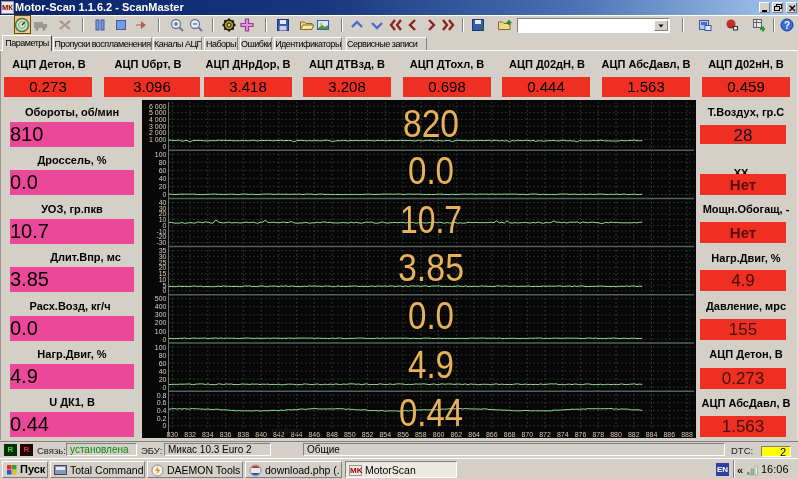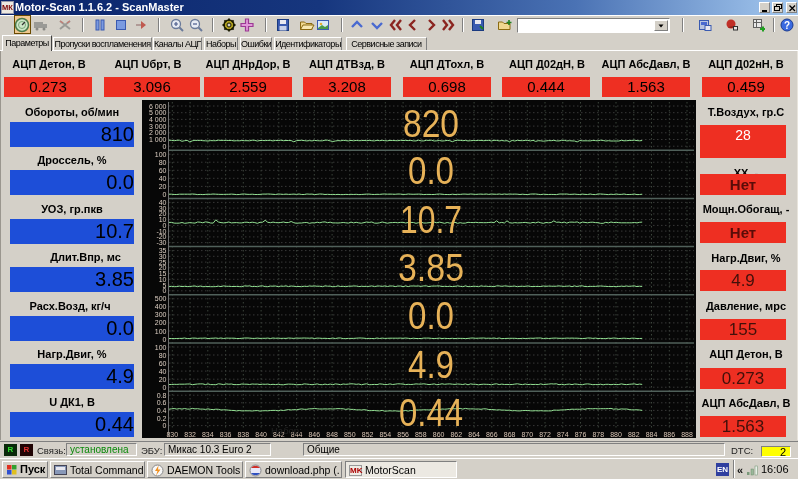--- a/index.html
+++ b/index.html
@@ -1,21 +1,21 @@
 <!DOCTYPE html>
 <html><head><meta charset="utf-8"><style>
 *{margin:0;padding:0;box-sizing:border-box}
 html,body{width:798px;height:479px;overflow:hidden;background:#d4d0c8;
 font-family:"Liberation Sans",sans-serif;position:relative}
 .abs{position:absolute}
 .raised{border-top:1px solid #fff;border-left:1px solid #fff;border-right:1px solid #808080;border-bottom:1px solid #808080}
 .sunken{border-top:1px solid #808080;border-left:1px solid #808080;border-right:1px solid #fff;border-bottom:1px solid #fff}
 .lbl{font-weight:bold;font-size:11px;color:#000;text-align:center;white-space:nowrap}
 .redcell{background:#ee2f22;text-align:center;color:#000}
-.ylwcell{background:#1d4ed8;text-align:right;color:#000}
+.ylwcell{background:#ec4899;text-align:left;color:#000}
 </style></head><body>
 
 <div class="abs" style="left:0;top:0;width:798px;height:15px;background:linear-gradient(90deg,#0a246a 0%,#16367e 40%,#4a72b4 72%,#a6caf0 100%)"></div>
 <div class="abs" style="left:1px;top:1px;width:13px;height:13px;background:#ece8e0;border:1px solid #99a;font-size:7.5px;font-weight:bold;color:#7b0000;line-height:12px">МК</div>
 <div class="abs" style="left:15px;top:1px;font-size:11px;font-weight:bold;color:#fff">Motor-Scan 1.1.6.2 - ScanMaster</div>
 <div class="abs raised" style="left:759px;top:2px;width:11px;height:11px;background:#d4d0c8">
     <div class="abs" style="left:2px;top:7px;width:5px;height:1.5px;background:#000"></div>
   </div>
 <div class="abs raised" style="left:772px;top:2px;width:11px;height:11px;background:#d4d0c8">
     <svg width="9" height="9" style="position:absolute;left:1px;top:1px">
@@ -160,29 +160,29 @@
       <circle cx="8" cy="8" r="6" fill="#3a6ae0" stroke="#1a3a90"></circle>
       <text x="8" y="12" font-size="10" font-weight="bold" fill="#fff" text-anchor="middle" font-family="Liberation Sans">?</text>
     </svg></div>
 <div class="abs" style="left:0;top:34px;width:798px;height:17px;background:#d4d0c8"></div>
 <div class="abs" style="left:2px;top:35px;width:50px;height:16px;background:#d4d0c8;border-top:1px solid #fff;border-left:1px solid #fff;border-right:1px solid #404040;font-size:9px;text-align:center;line-height:15px;letter-spacing:-0.5px;white-space:nowrap;z-index:3">Параметры</div>
 <div class="abs" style="left:53px;top:37px;width:99px;height:14px;background:#d4d0c8;border-top:1px solid #fff;border-left:1px solid #fff;border-right:1px solid #808080;font-size:9px;text-align:center;line-height:13px;letter-spacing:-0.5px;white-space:nowrap;overflow:hidden">Пропуски воспламенения</div>
 <div class="abs" style="left:153px;top:37px;width:49px;height:14px;background:#d4d0c8;border-top:1px solid #fff;border-left:1px solid #fff;border-right:1px solid #808080;font-size:9px;text-align:center;line-height:13px;letter-spacing:-0.5px;white-space:nowrap;overflow:hidden">Каналы АЦП</div>
 <div class="abs" style="left:204px;top:37px;width:34px;height:14px;background:#d4d0c8;border-top:1px solid #fff;border-left:1px solid #fff;border-right:1px solid #808080;font-size:9px;text-align:center;line-height:13px;letter-spacing:-0.5px;white-space:nowrap;overflow:hidden">Наборы</div>
 <div class="abs" style="left:240px;top:37px;width:32px;height:14px;background:#d4d0c8;border-top:1px solid #fff;border-left:1px solid #fff;border-right:1px solid #808080;font-size:9px;text-align:center;line-height:13px;letter-spacing:-0.5px;white-space:nowrap;overflow:hidden">Ошибки</div>
 <div class="abs" style="left:274px;top:37px;width:68px;height:14px;background:#d4d0c8;border-top:1px solid #fff;border-left:1px solid #fff;border-right:1px solid #808080;font-size:9px;text-align:center;line-height:13px;letter-spacing:-0.5px;white-space:nowrap;overflow:hidden">Идентификаторы</div>
-<div class="abs" style="left:346px;top:37px;width:81px;height:14px;background:#d4d0c8;border-top:1px solid #fff;border-left:1px solid #fff;border-right:1px solid #808080;font-size:9px;text-align:center;line-height:13px;letter-spacing:-0.5px;white-space:nowrap;overflow:hidden">Сервисные записи</div>
+<div class="abs" style="left:346px;top:37px;width:81px;height:14px;background:#d4d0c8;border-top:1px solid #fff;border-left:1px solid #fff;border-right:1px solid #808080;font-size:9px;line-height:13px;letter-spacing:-0.5px;white-space:nowrap;overflow:hidden">Сервисные записи</div>
 <div class="abs" style="left:0;top:50px;width:798px;height:1px;background:#fff;z-index:2"></div>
 <div class="abs" style="left:0;top:51px;width:798px;height:389px;background:#d4d0c8"></div>
 <div class="abs lbl" style="left:-0px;top:58px;width:98px">АЦП Детон, В</div>
 <div class="abs redcell" style="left:4px;top:77px;width:88px;height:20px;font-size:15px;line-height:20px">0.273</div>
 <div class="abs lbl" style="left:99px;top:58px;width:98px">АЦП Uбрт, В</div>
 <div class="abs redcell" style="left:104px;top:77px;width:96px;height:20px;font-size:15px;line-height:20px">3.096</div>
 <div class="abs lbl" style="left:199px;top:58px;width:98px">АЦП ДНрДор, В</div>
-<div class="abs redcell" style="left:204px;top:77px;width:88px;height:20px;font-size:15px;line-height:20px">2.559</div>
+<div class="abs redcell" style="left:204px;top:77px;width:88px;height:20px;font-size:15px;line-height:20px">3.418</div>
 <div class="abs lbl" style="left:298px;top:58px;width:98px">АЦП ДТВзд, В</div>
 <div class="abs redcell" style="left:303px;top:77px;width:88px;height:20px;font-size:15px;line-height:20px">3.208</div>
 <div class="abs lbl" style="left:398px;top:58px;width:98px">АЦП ДТохл, В</div>
 <div class="abs redcell" style="left:403px;top:77px;width:88px;height:20px;font-size:15px;line-height:20px">0.698</div>
 <div class="abs lbl" style="left:498px;top:58px;width:98px">АЦП Д02дН, В</div>
 <div class="abs redcell" style="left:502px;top:77px;width:88px;height:20px;font-size:15px;line-height:20px">0.444</div>
 <div class="abs lbl" style="left:597px;top:58px;width:98px">АЦП АбсДавл, В</div>
 <div class="abs redcell" style="left:602px;top:77px;width:88px;height:20px;font-size:15px;line-height:20px">1.563</div>
 <div class="abs lbl" style="left:697px;top:58px;width:98px">АЦП Д02нН, В</div>
 <div class="abs redcell" style="left:702px;top:77px;width:88px;height:20px;font-size:15px;line-height:20px">0.459</div>
@@ -194,21 +194,21 @@
 <div class="abs ylwcell" style="left:10px;top:219px;width:124px;height:25px;font-size:20px;line-height:25px">10.7</div>
 <div class="abs lbl" style="left:2px;top:251px;width:167px">Длит.Впр, мс</div>
 <div class="abs ylwcell" style="left:10px;top:267px;width:124px;height:25px;font-size:20px;line-height:25px">3.85</div>
 <div class="abs lbl" style="left:2px;top:300px;width:136px">Расх.Возд, кг/ч</div>
 <div class="abs ylwcell" style="left:10px;top:316px;width:124px;height:25px;font-size:20px;line-height:25px">0.0</div>
 <div class="abs lbl" style="left:2px;top:348px;width:140px">Нагр.Двиг, %</div>
 <div class="abs ylwcell" style="left:10px;top:364px;width:124px;height:25px;font-size:20px;line-height:25px">4.9</div>
 <div class="abs lbl" style="left:2px;top:396px;width:140px">U ДК1, В</div>
 <div class="abs ylwcell" style="left:10px;top:412px;width:124px;height:25px;font-size:20px;line-height:25px">0.44</div>
 <div class="abs lbl" style="left:696px;top:106px;width:100px">Т.Воздух, гр.С</div>
-<div class="abs redcell" style="left:700px;top:125px;width:86px;height:33px;line-height:21px;color:#ffffff;font-size:14px">28</div>
+<div class="abs redcell" style="left:700px;top:125px;width:86px;height:19px;line-height:21px;color:#0f172a;font-size:17px">28</div>
 <div class="abs lbl" style="left:696px;top:167px;width:100px">ХХ, -</div>
 <div class="abs redcell" style="left:700px;top:174px;width:86px;height:21px;line-height:21px;font-weight:bold;color:#5a0c08;font-size:15px">Нет</div>
 <div class="abs lbl" style="left:696px;top:203px;width:100px">Мощн.Обогащ, -</div>
 <div class="abs redcell" style="left:700px;top:222px;width:86px;height:21px;line-height:21px;font-weight:bold;color:#5a0c08;font-size:15px">Нет</div>
 <div class="abs lbl" style="left:696px;top:252px;width:100px">Нагр.Двиг, %</div>
 <div class="abs redcell" style="left:700px;top:270px;width:86px;height:21px;line-height:21px;color:#42100a;font-size:17px">4.9</div>
 <div class="abs lbl" style="left:696px;top:300px;width:100px">Давление, мрс</div>
 <div class="abs redcell" style="left:700px;top:319px;width:86px;height:21px;line-height:21px;color:#42100a;font-size:17px">155</div>
 <div class="abs lbl" style="left:696px;top:348px;width:100px">АЦП Детон, В</div>
 <div class="abs redcell" style="left:700px;top:368px;width:86px;height:21px;line-height:21px;color:#42100a;font-size:17px">0.273</div>

